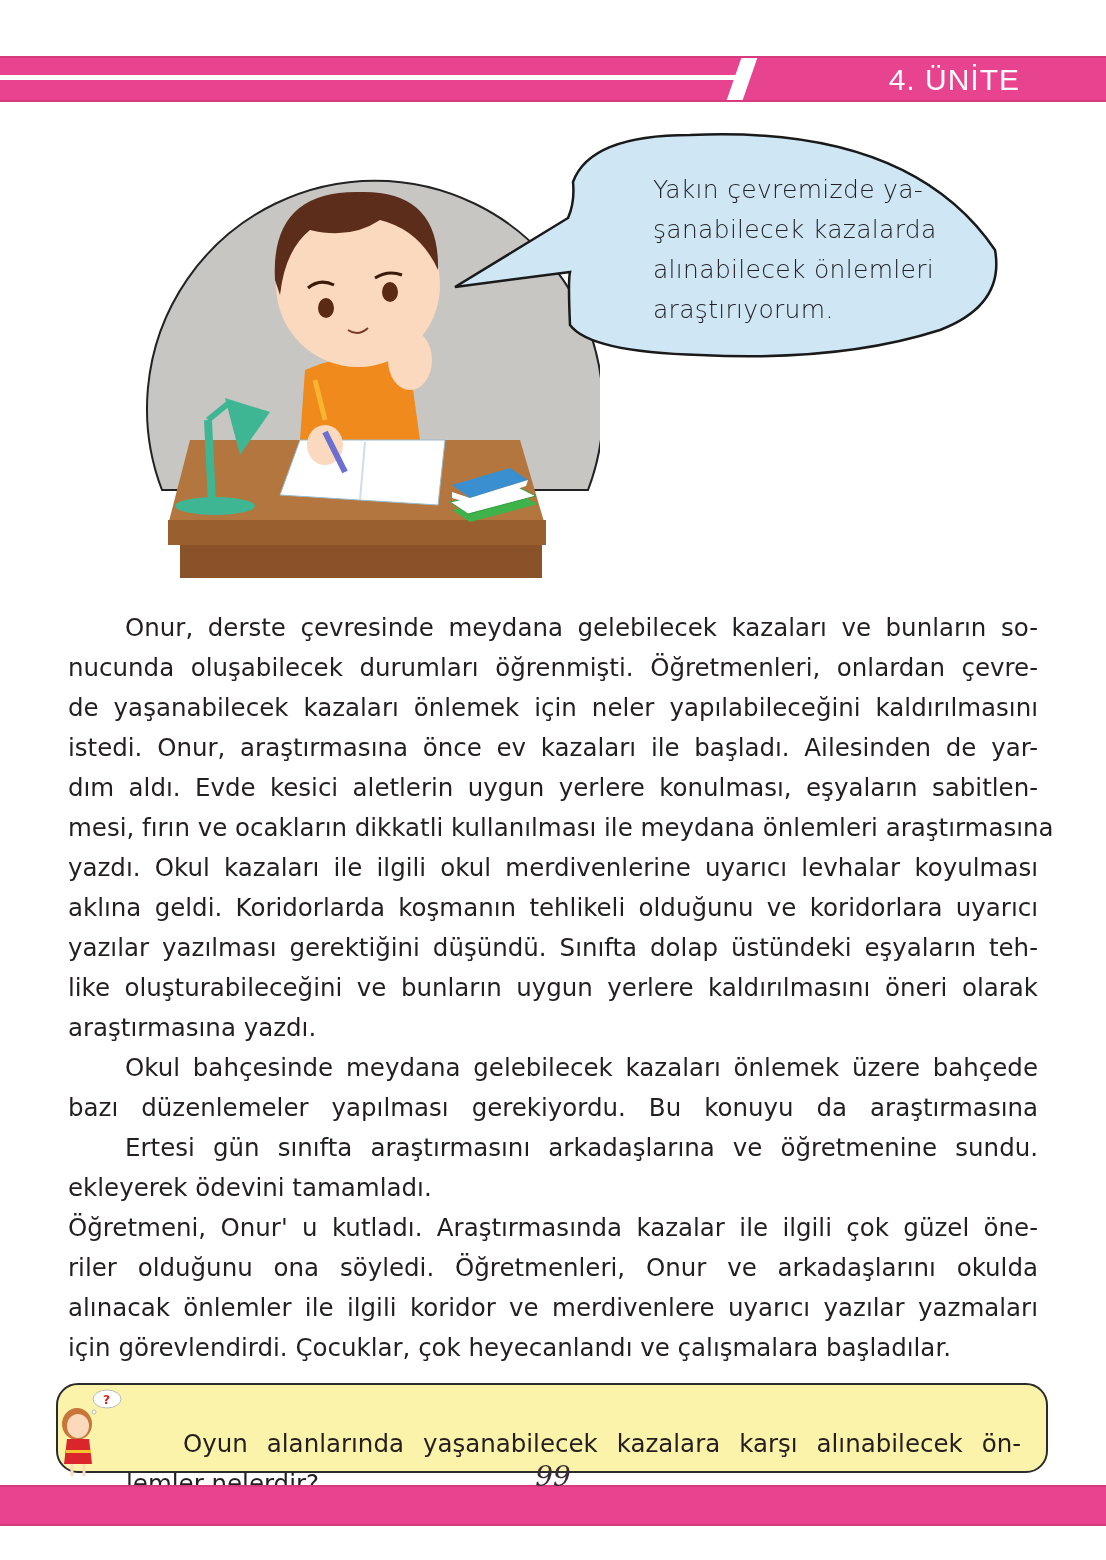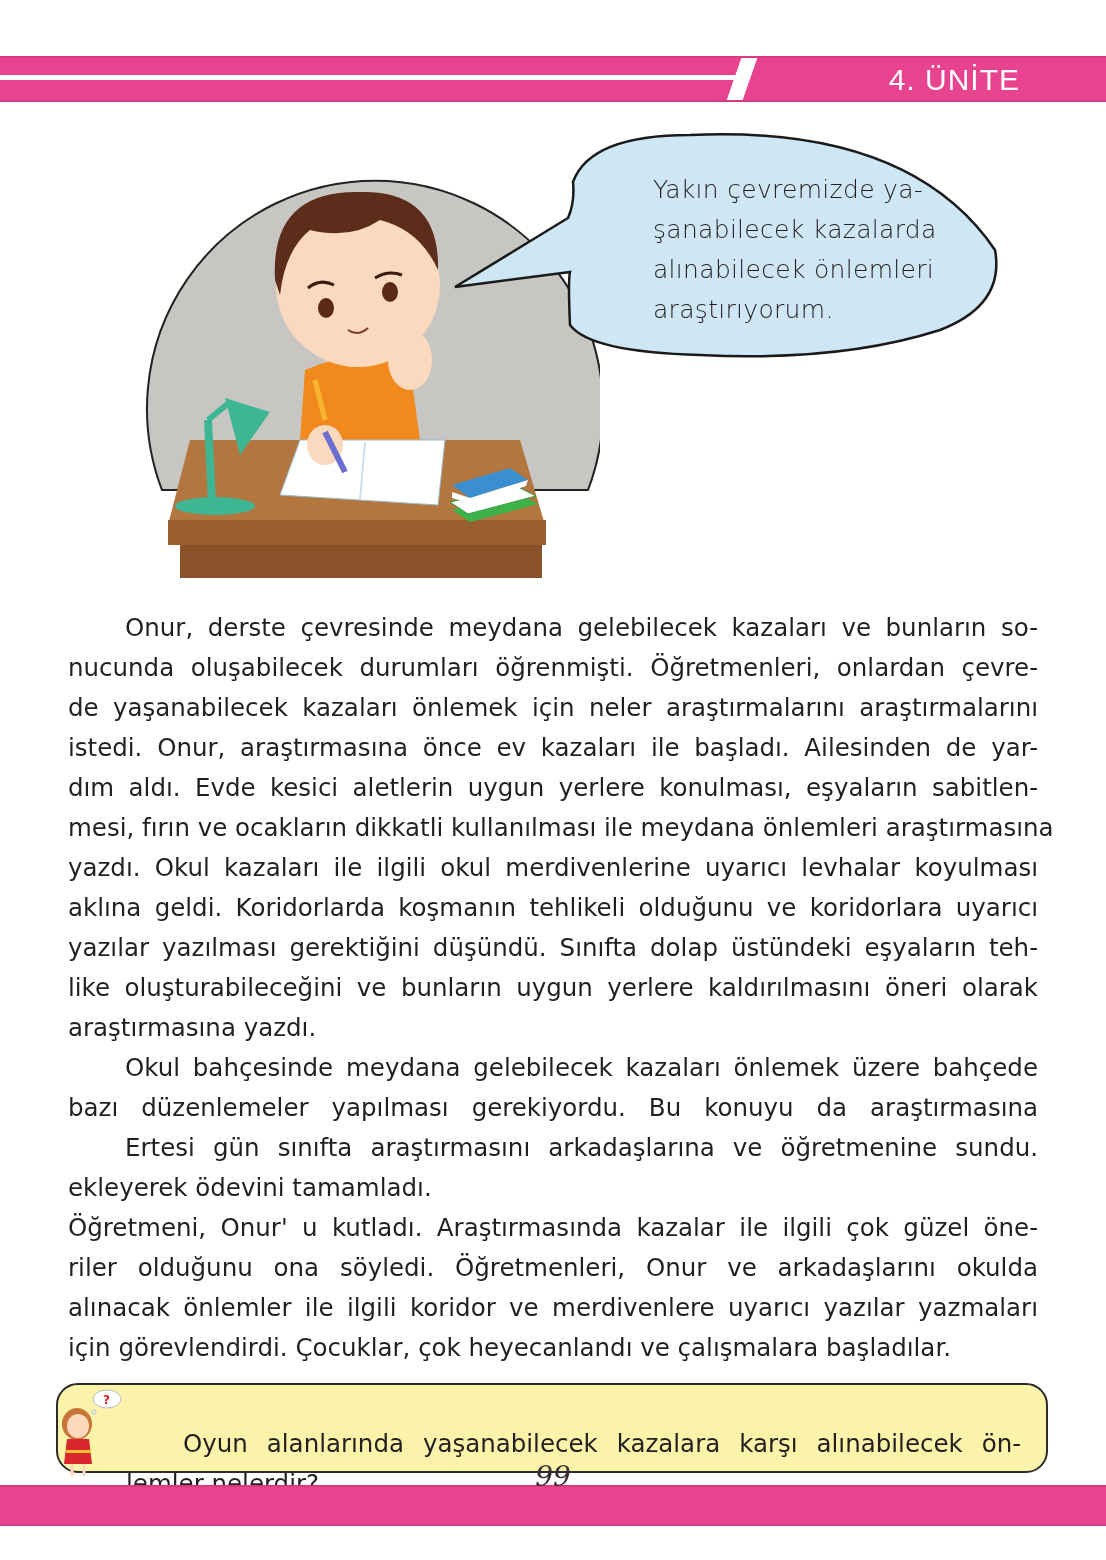--- a/index.html
+++ b/index.html
@@ -133,21 +133,21 @@
 <div class="bubble-text">
   <span class="line">Yakın çevremizde ya-</span>
   <span class="line">şanabilecek kazalarda</span>
   <span class="line">alınabilecek önlemleri</span>
   <span class="line last">araştırıyorum.</span>
 </div>
 
 <div class="story">
   <span class="line indent">Onur, derste çevresinde meydana gelebilecek kazaları ve bunların so-</span>
   <span class="line">nucunda oluşabilecek durumları öğrenmişti. Öğretmenleri, onlardan çevre-</span>
-  <span class="line">de yaşanabilecek kazaları önlemek için neler araştırmalarını araştırmalarını</span>
+  <span class="line">de yaşanabilecek kazaları önlemek için neler yapılabileceğini kaldırılmasını</span>
   <span class="line">istedi. Onur, araştırmasına önce ev kazaları ile başladı. Ailesinden de yar-</span>
   <span class="line">dım aldı. Evde kesici aletlerin uygun yerlere konulması, eşyaların sabitlen-</span>
   <span class="line">mesi, fırın ve ocakların dikkatli kullanılması ile meydana önlemleri araştırmasına</span>
   <span class="line">yazdı. Okul kazaları ile ilgili okul merdivenlerine uyarıcı levhalar koyulması</span>
   <span class="line">aklına geldi. Koridorlarda koşmanın tehlikeli olduğunu ve koridorlara uyarıcı</span>
   <span class="line">yazılar yazılması gerektiğini düşündü. Sınıfta dolap üstündeki eşyaların teh-</span>
   <span class="line">like oluşturabileceğini ve bunların uygun yerlere kaldırılmasını öneri olarak</span>
   <span class="line end">araştırmasına yazdı.</span>
   <span class="line indent">Okul bahçesinde meydana gelebilecek kazaları önlemek üzere bahçede</span>
   <span class="line">bazı düzenlemeler yapılması gerekiyordu. Bu konuyu da araştırmasına</span>

